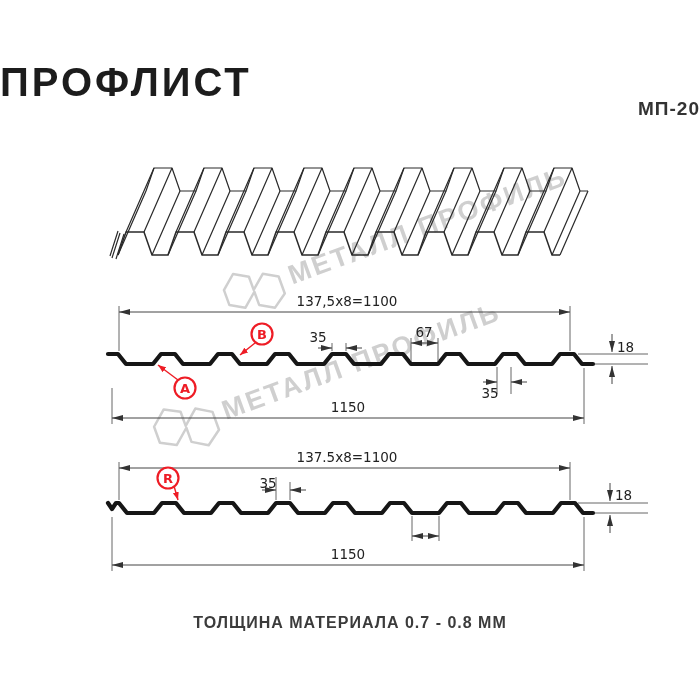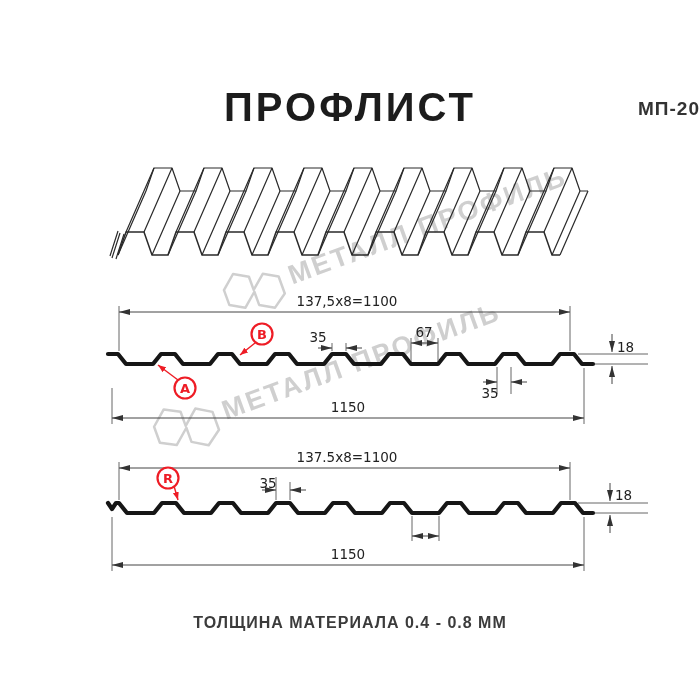--- a/index.html
+++ b/index.html
@@ -1,18 +1,18 @@
 <!DOCTYPE html>
 <html><head>
 <meta charset="utf-8">
 <style>
   html,body{margin:0;padding:0;background:#ffffff;width:700px;height:700px;overflow:hidden;}
   #stage{position:relative;width:700px;height:700px;font-family:"Liberation Sans",sans-serif;}
-  .title{position:absolute;top:60px;left:0;width:700px;text-align:center;
-         font-size:40px;font-weight:bold;letter-spacing:3px;color:#1c1c1c;margin-top:25px;}
+  .title{position:absolute;top:60px;left:0;width:700px;
+         font-size:40px;font-weight:bold;letter-spacing:3px;color:#1c1c1c;}
   .subtitle{position:absolute;top:98px;left:0;width:700px;text-align:right;
          font-size:19px;font-weight:bold;letter-spacing:1px;color:#333333;}
   .footer{position:absolute;top:614px;left:0;width:700px;text-align:center;
          font-size:16px;font-weight:bold;letter-spacing:1px;color:#3b3b3b;}
   svg{position:absolute;top:0;left:0;}
   .profile{fill:none;stroke:#161616;stroke-width:4.2;stroke-linejoin:round;stroke-linecap:round;}
   .dline{stroke:#454545;stroke-width:1;fill:none;}
   .ext{stroke:#666666;stroke-width:1;fill:none;}
   .sheet3d{fill:none;stroke:#2a2a2a;stroke-width:1.2;stroke-linejoin:round;}
   .dim-text{font-family:"DejaVu Sans",sans-serif;font-size:13.5px;fill:#222222;}
@@ -151,14 +151,14 @@
       <text class="dim-text" x="348" y="559" text-anchor="middle">1150</text>
 
       <g>
         <line class="callout-arrow" x1="174" y1="486" x2="178" y2="500" marker-end="url(#arred)"></line>
         <circle class="callout-circle" cx="168" cy="478" r="10.5"></circle>
         <text class="callout-letter" x="168" y="483" text-anchor="middle">R</text>
       </g>
     </g>
   </svg>
 
-  <div class="footer">ТОЛЩИНА МАТЕРИАЛА 0.4 - 0.8 ММ</div>
+  <div class="footer">ТОЛЩИНА МАТЕРИАЛА 0.7 - 0.8 ММ</div>
 </div>
 
 </body></html>

